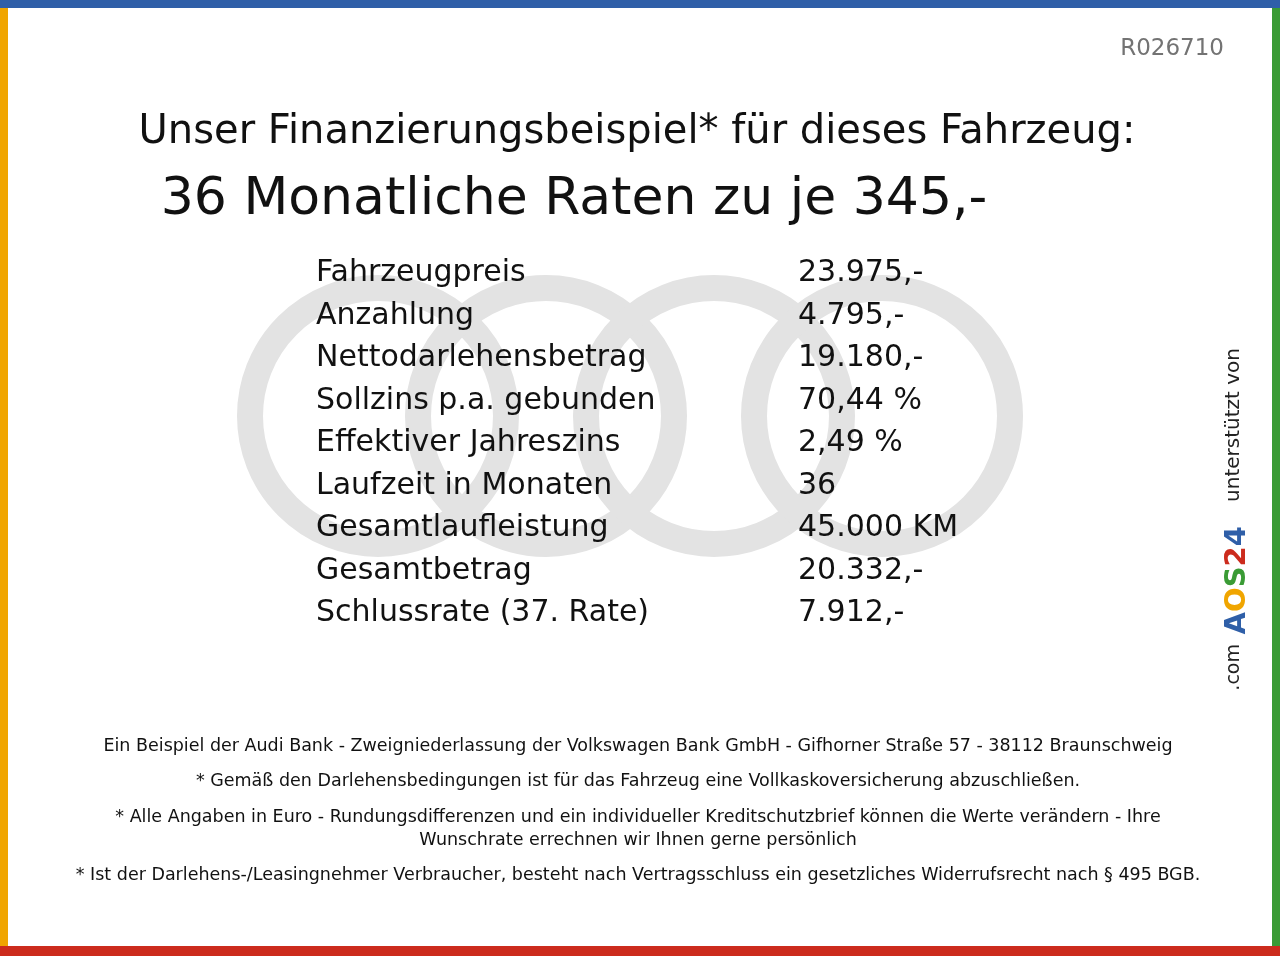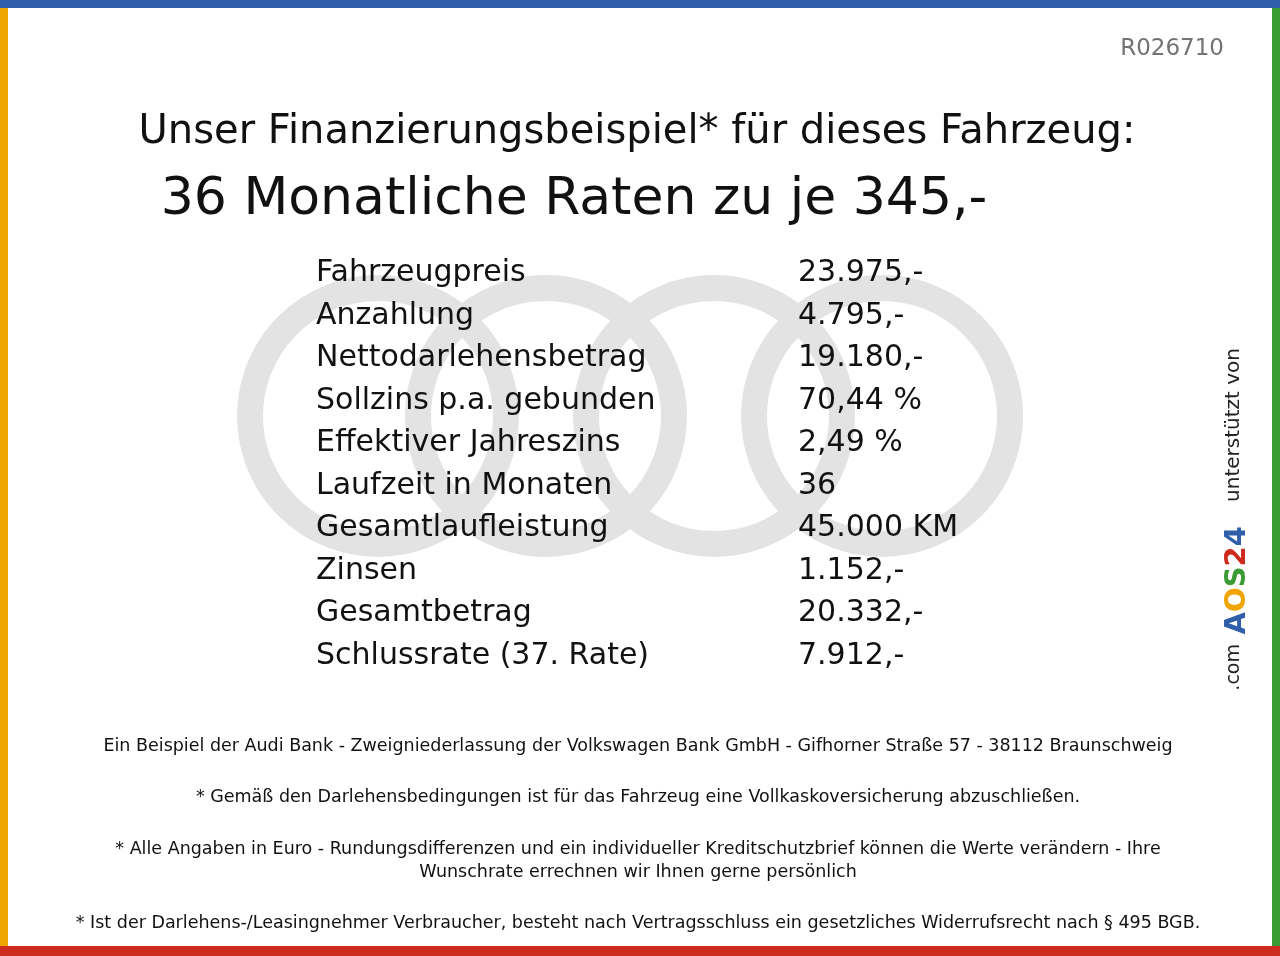--- a/index.html
+++ b/index.html
@@ -140,21 +140,21 @@
     text-align: center;
     z-index: 3;
   }
   .legal p {
     margin: 0 0 6px 0;
     font-size: 17.5px;
     color: #111111;
     line-height: 1.33;
   }
   .legal .gap {
-    margin-top: 28px;
+    margin-top: 12px;
   }
 
   
   .supported {
     position: absolute;
     right: 14px;
     top: 340px;
     width: 40px;
     height: 380px;
     z-index: 3;
@@ -246,24 +246,20 @@
       </div>
       <div class="row">
         <div class="cell-label">Laufzeit in Monaten</div>
         <div class="cell-value">36</div>
       </div>
       <div class="row">
         <div class="cell-label">Gesamtlaufleistung</div>
         <div class="cell-value">45.000 KM</div>
       </div>
       <div class="row">
-        <div class="cell-label">Zinsen</div>
-        <div class="cell-value">1.152,-</div>
-      </div>
-      <div class="row">
         <div class="cell-label">Gesamtbetrag</div>
         <div class="cell-value">20.332,-</div>
       </div>
       <div class="row">
         <div class="cell-label">Schlussrate (37. Rate)</div>
         <div class="cell-value">7.912,-</div>
       </div>
     </div>
 
     <div class="legal">

